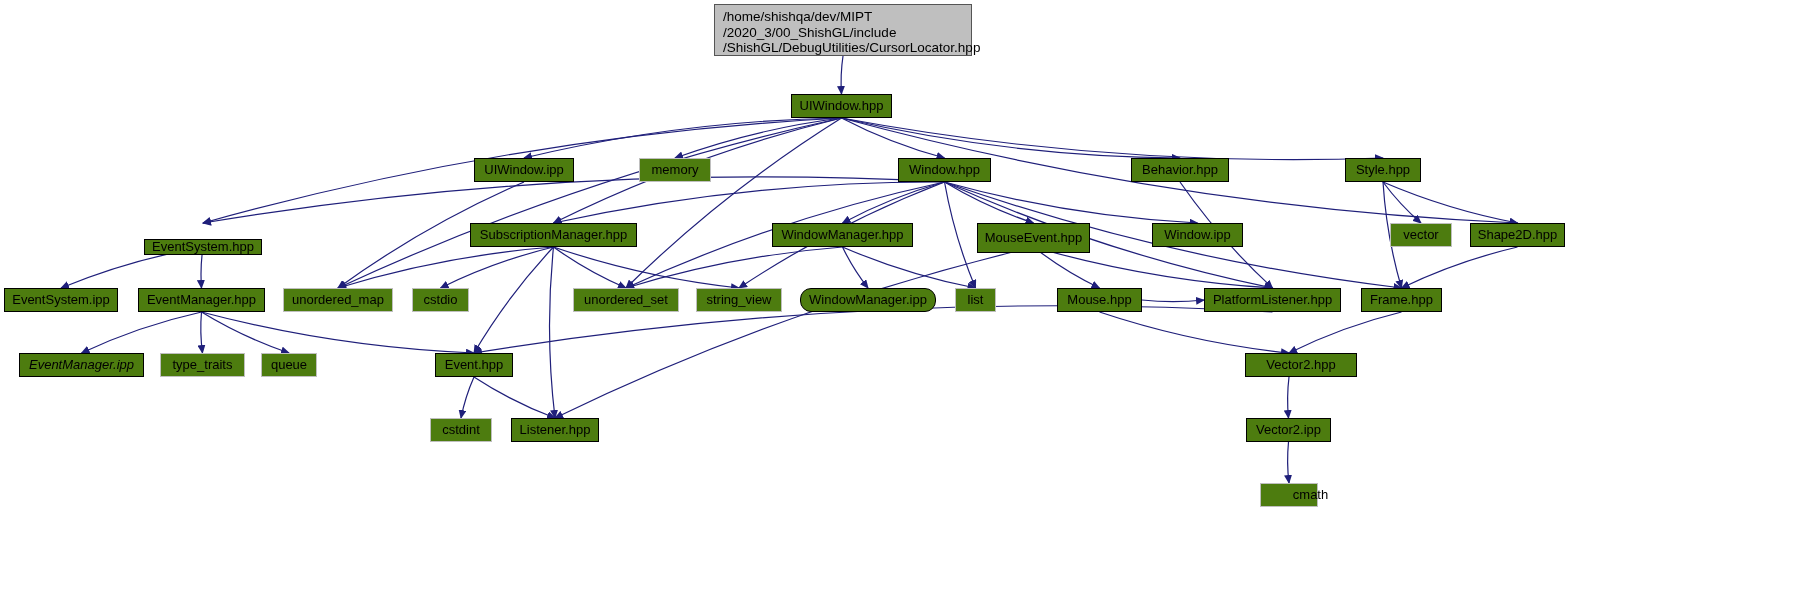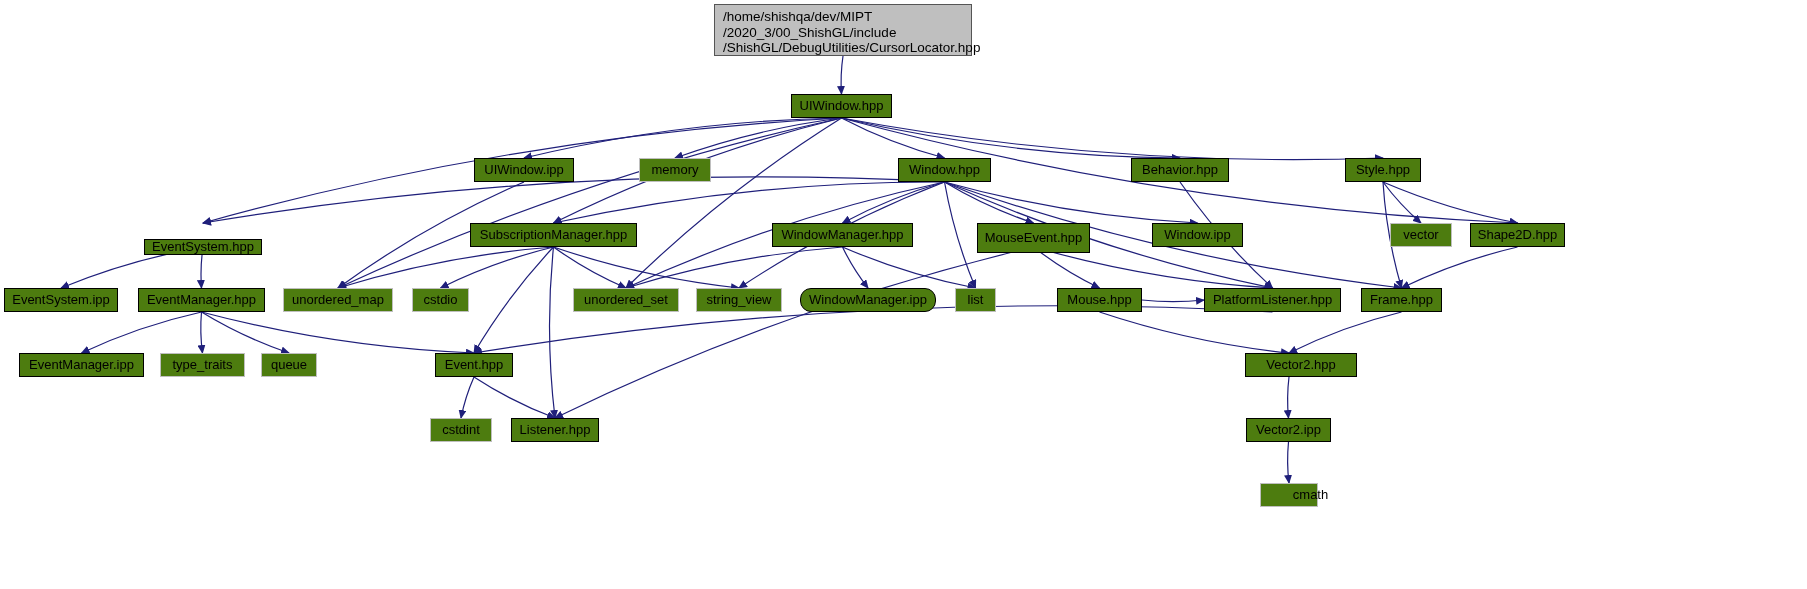--- a/index.html
+++ b/index.html
@@ -149,21 +149,21 @@
       </div>
       <div class="node" style="left: 1057px; top: 288px; width: 85px; height: 24px;">
         <span>Mouse.hpp</span>
       </div>
       <div class="node" style="left: 1204px; top: 288px; width: 137px; height: 24px;">
         <span>PlatformListener.hpp</span>
       </div>
       <div class="node" style="left: 1361px; top: 288px; width: 81px; height: 24px;">
         <span>Frame.hpp</span>
       </div>
-      <div class="node" style="left: 19px; top: 353px; width: 125px; height: 24px;">
+      <div class="node" style="left: 19px; top: 353px; width: 125px; height: 24px; font-style: italic;">
         <span>EventManager.ipp</span>
       </div>
       <div class="node sys" style="left: 160px; top: 353px; width: 85px; height: 24px;">
         <span>type_traits</span>
       </div>
       <div class="node sys" style="left: 261px; top: 353px; width: 56px; height: 24px;">
         <span>queue</span>
       </div>
       <div class="node" style="left: 435px; top: 353px; width: 78px; height: 24px;">
         <span>Event.hpp</span>

